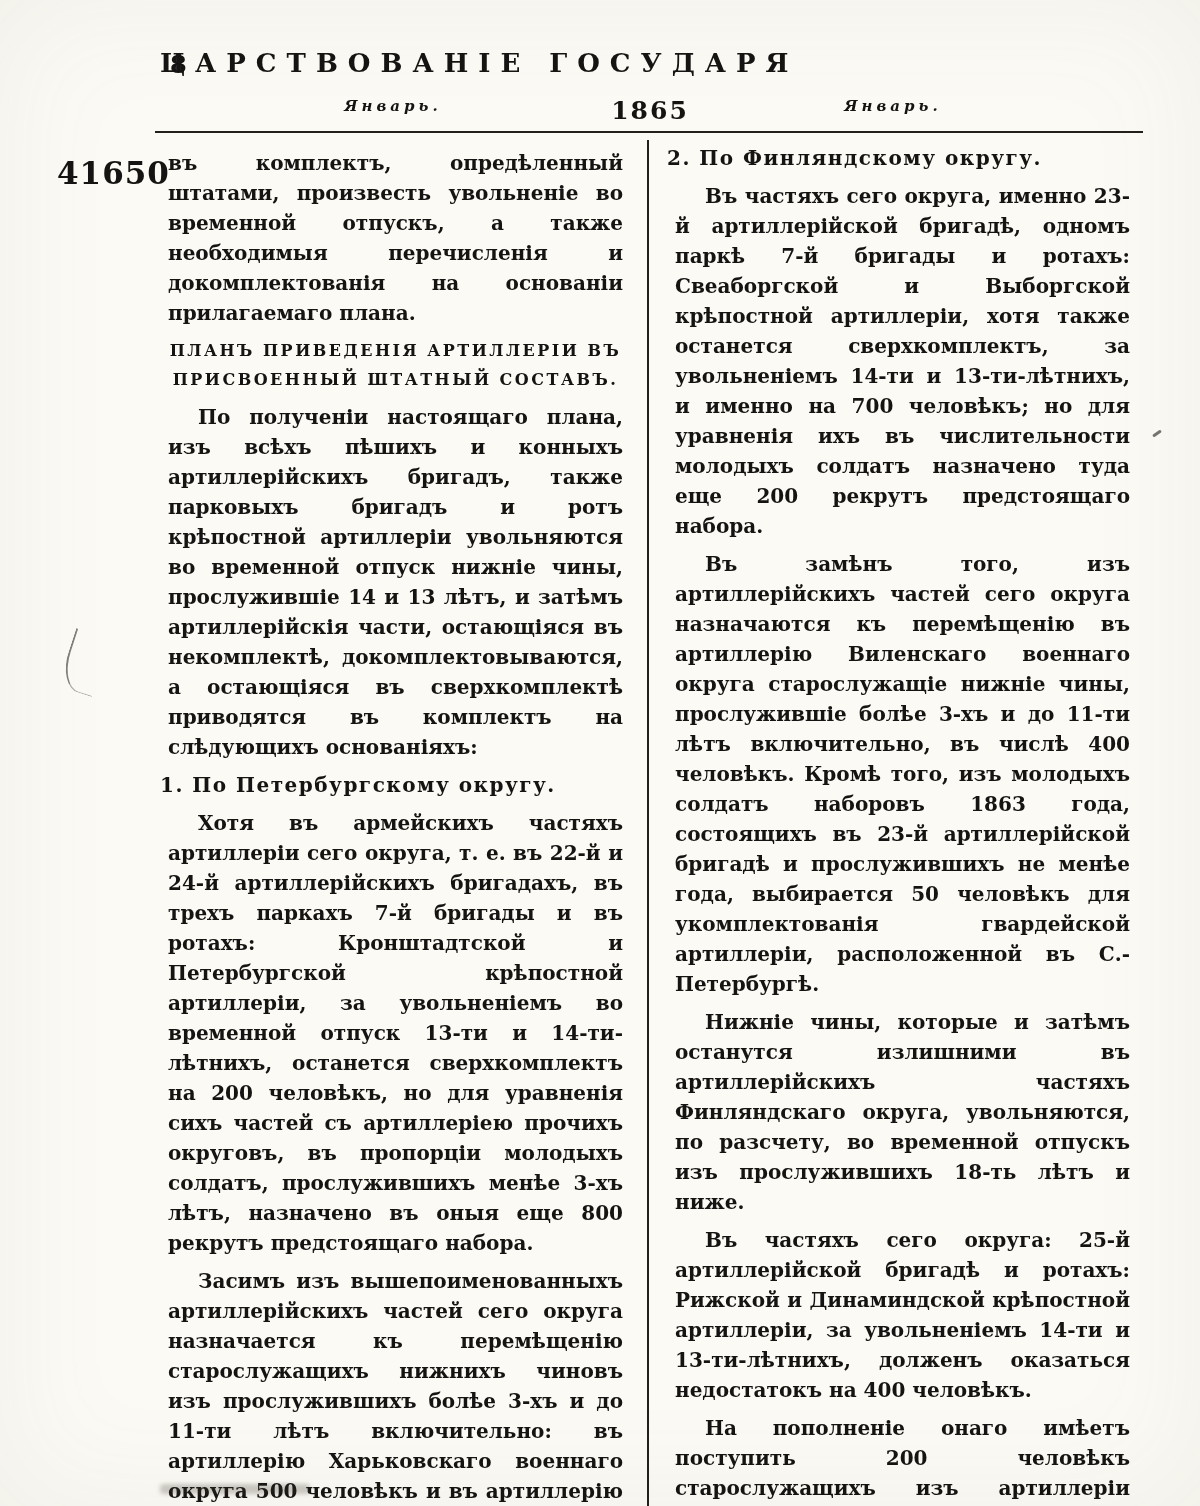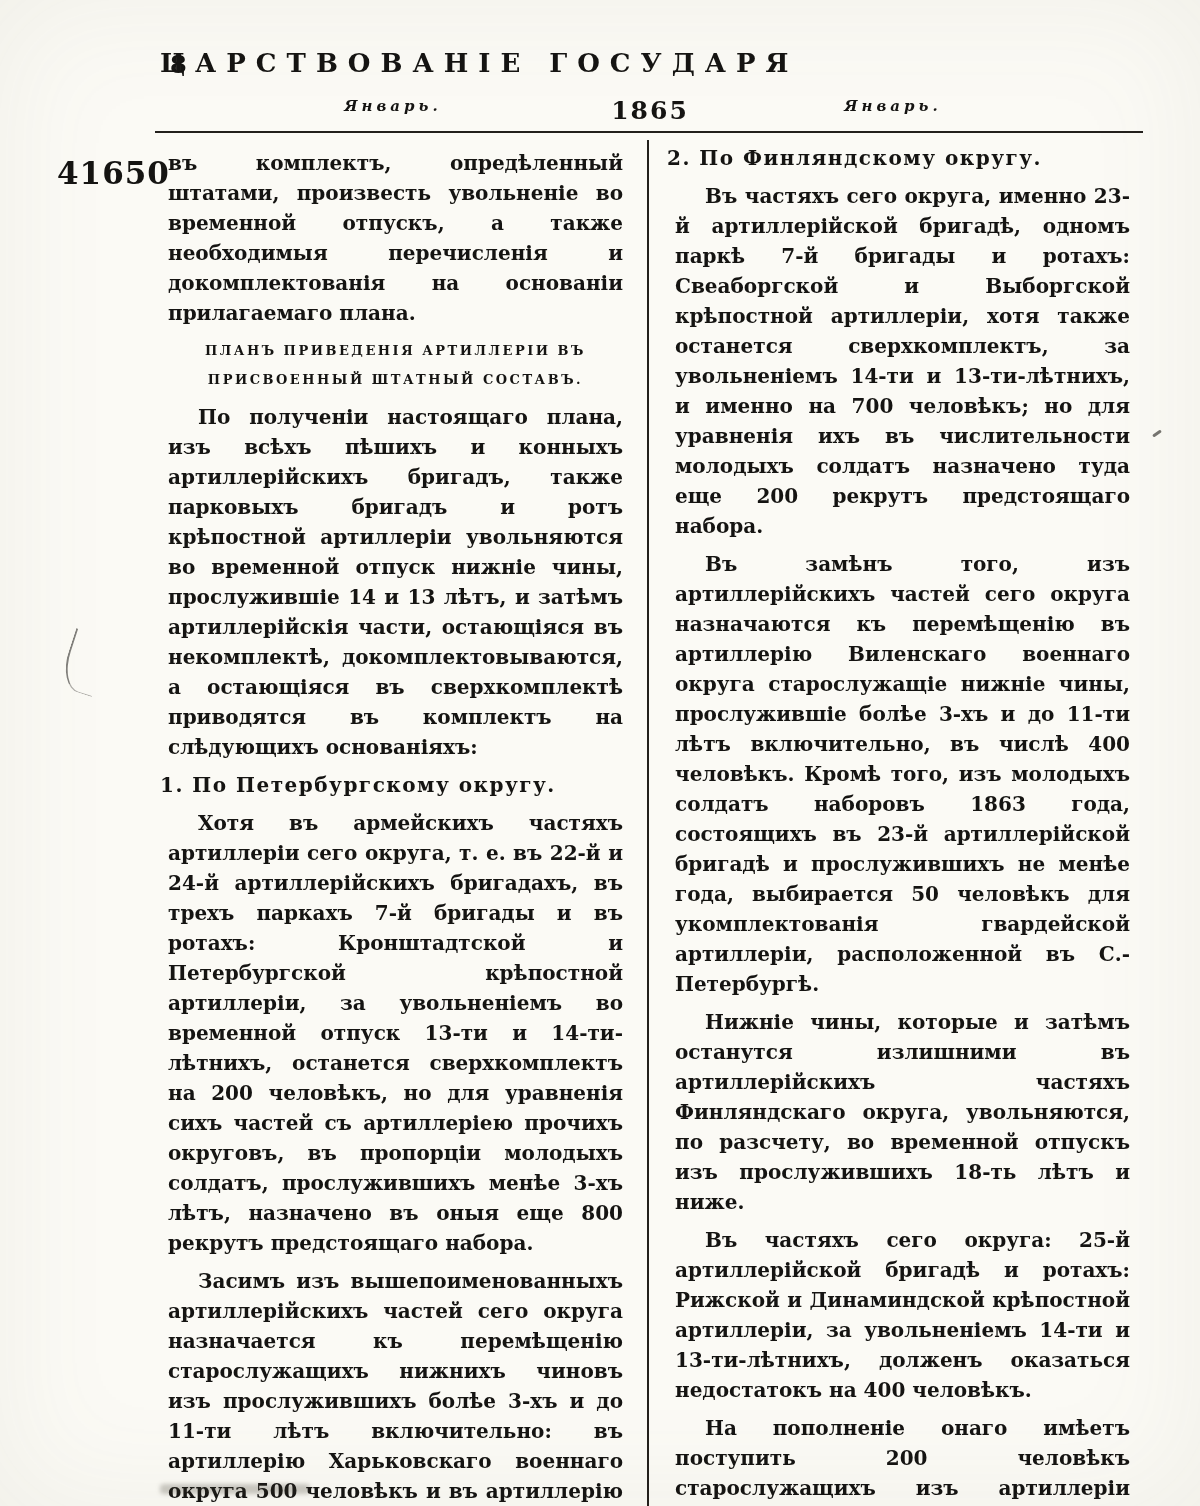--- a/index.html
+++ b/index.html
@@ -64,21 +64,21 @@
   .para.no-indent { text-indent:0; }
   .subheading {
     margin:3px 0 1px 0;
     font-size:20px; line-height:30px; font-weight:bold;
     text-align:left;
     letter-spacing:1.5px;
     text-indent:0;
   }
   .plan-heading {
     margin:2px 0 2px 0;
-    font-size:13px; line-height:29px; font-weight:bold;
+    font-size:16px; line-height:29px; font-weight:bold;
     text-align:center;
     letter-spacing:2.5px;
     text-transform:uppercase;
     text-indent:0;
   }
   
   .artifact-squiggle {
     position:absolute; left:66px; top:632px;
     width:34px; height:60px;
     border-left:2px solid rgba(30,28,24,0.55);

